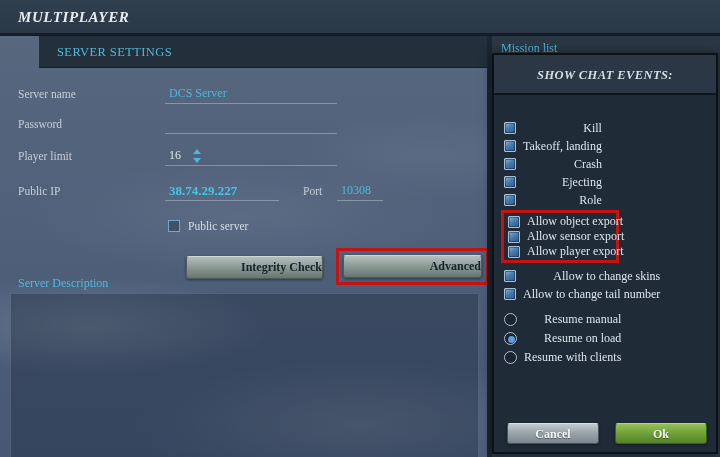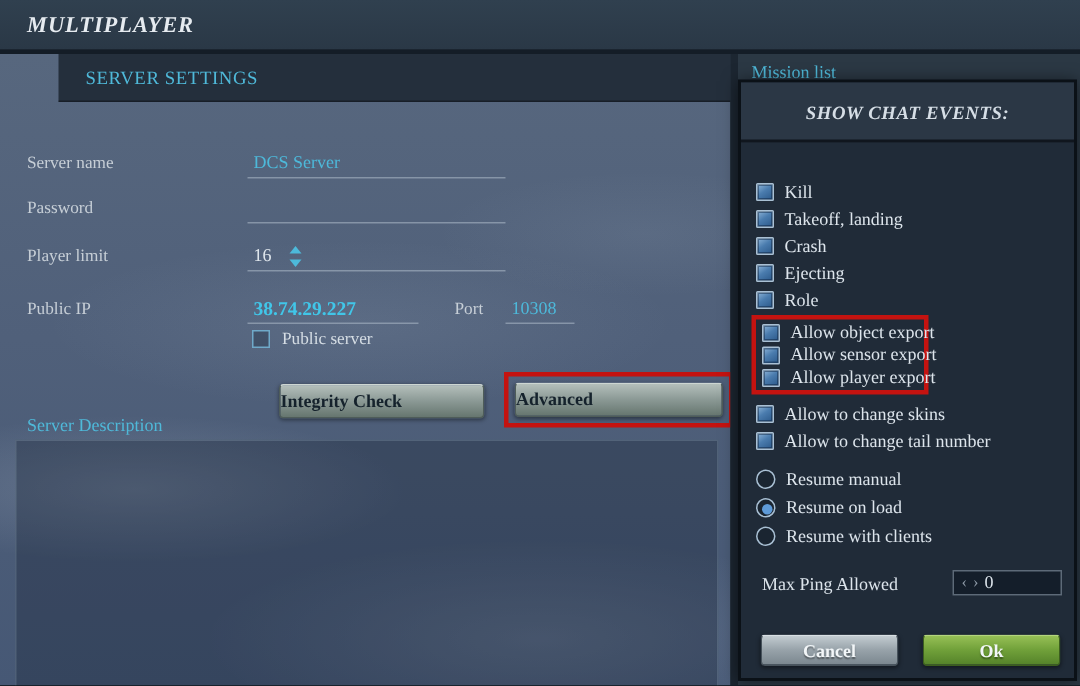--- a/index.html
+++ b/index.html
@@ -31,21 +31,21 @@
       linear-gradient(180deg,#57677e 0%,#50607a 45%,#465875 100%);
   }
   .section-strip {
     position:absolute; left:0; top:0; width:100%; height:32px;
     background:#242f3c; border-bottom:1px solid rgba(0,0,0,.35);margin-left:39px;
   }
   .section-title {
     position:absolute; left:18px; line-height:32px;
     font-size:12.5px; color:#4fb9d9; letter-spacing:.4px;
   }
-  .frow { position:absolute; left:0; width:100%; height:20px;margin-top:15px; }
+  .frow { position:absolute; left:0; width:100%; height:20px; }
   .flabel {
     position:absolute; left:18px; line-height:20px;
     font-size:11.5px; color:#c6ced6;
   }
   .finput {
     position:absolute; left:165px; width:172px; height:20px; line-height:19px;
     border-bottom:1px solid rgba(168,182,196,.6);
     font-size:12px; color:#4db9da; padding-left:4px;
   }
   .finput.white { color:#dfe6ec; }
@@ -59,21 +59,21 @@
   .arr-down { bottom:0; border-top:5px solid #4db9da; }
   .ps-row { position:absolute; left:168px; top:182px; height:16px; display:flex; align-items:center; gap:8px; }
   .ps-box { width:12px; height:12px; border:1px solid #6fa9c9; background:rgba(25,40,60,.35); }
   .ps-label { font-size:11.5px; color:#d5dde4; }
   .btn-gray {
     position:absolute; height:23px; border-radius:3px;
     background:linear-gradient(180deg,#b4bfbb 0%,#8c9a96 48%,#66766f 100%);
     border:1px solid #4e5c59; border-top-color:#cdd6d2;
     box-shadow:0 1px 3px rgba(0,0,0,.45);
     font-size:12px; font-weight:bold; color:#15222c;
-    text-align:left; line-height:21px; cursor:pointer;
+    text-align:right; line-height:21px; cursor:pointer;
   }
   .red-outline-left {
     position:absolute; left:336px; top:212px; width:153px; height:37px;
     border:3px solid #c41310;
   }
   .red-outline-left .btn-gray { position:absolute; left:4px; top:4px; width:139px; }
   .desc-label { position:absolute; left:18px; top:240px; font-size:12px; color:#4fb9d9; }
   .desc-box {
     position:absolute; left:10px; top:257px; width:469px; height:168px;
     background:rgba(18,28,44,.30);
@@ -88,21 +88,21 @@
   .chat-panel {
     position:absolute; left:0px; top:17px; width:226px; height:401px; z-index:2;
     background:#202b38; border:2px solid #0b1117;
     box-shadow:0 0 10px rgba(0,0,0,.5);
   }
   .chat-title-bar { position:absolute; left:0; top:0; width:100%; height:40px;
     background:#2b3745; border-bottom:2px solid #10161e; }
   .chat-title { display:block; text-align:center; line-height:40px;
     font-size:12.5px; font-weight:bold; font-style:italic; color:#d6dee6; letter-spacing:.4px; }
   .cb-group { position:absolute; left:10px; }
-  .cb-row,.radio-row { display:flex; align-items:center; gap:7px; height:18px; cursor:pointer; }
+  .cb-row,.radio-row { display:flex; align-items:center; gap:7px; height:18px; cursor:pointer;justify-content:space-between; }
   .cb {
     width:12px; height:12px; flex:0 0 12px;
     border:1px solid #a9c0d4; border-radius:1px;
     background:linear-gradient(145deg,#8db4d8 0%,#4a7cae 45%,#2b5889 100%);
     box-shadow:inset 0 0 0 1px rgba(12,32,58,.45);
   }
   .cb-label,.radio-label { font-size:12px; color:#dde5ec; white-space:nowrap; }
   .red-outline-right {
     position:absolute; left:7px; top:155px; width:118px; height:53px;
     border:3px solid #c41310; padding:1px 4px;
@@ -261,27 +261,19 @@
         <div class="radio-row">
           <span class="radio selected"></span>
           <span class="radio-label">Resume on load</span>
         </div>
         <div class="radio-row">
           <span class="radio"></span>
           <span class="radio-label">Resume with clients</span>
         </div>
       </div>
 
-      <div class="ping-row">
-        <span class="ping-label">Max Ping Allowed</span>
-        <span class="ping-box">
-          <span class="ping-arrow">‹</span>
-          <span class="ping-arrow">›</span>
-          <span class="ping-value">0</span>
-        </span>
-      </div>
 
       <div class="dlg-btn btn-cancel">Cancel</div>
       <div class="dlg-btn btn-ok">Ok</div>
     </div>
   </div>
 
 </div>
 
 </body></html>

